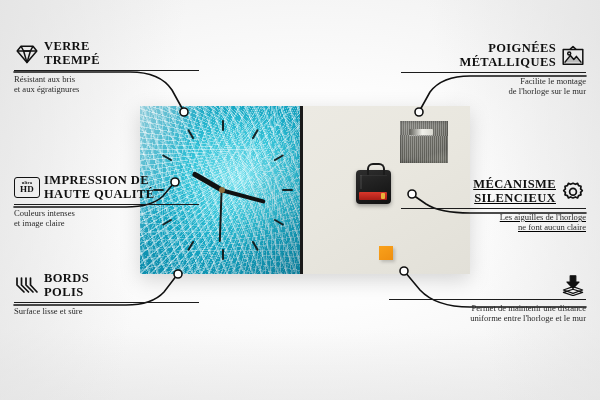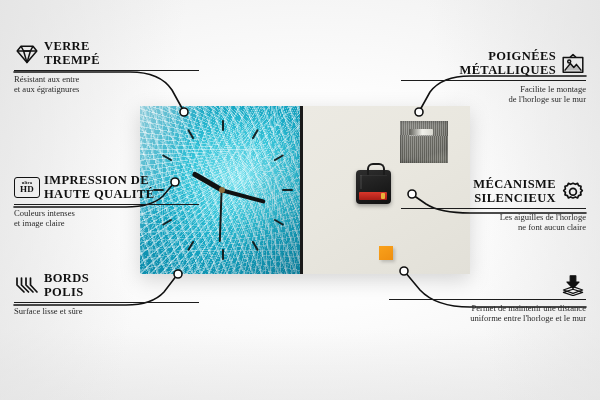--- a/index.html
+++ b/index.html
@@ -216,21 +216,21 @@
               <path d="M7,3.2 L9.6,8 L13,19.6"></path>
             <path d="M19,3.2 L16.4,8 L13,19.6"></path>
               <path d="M9.6,8 L16.4,8"></path>
           </g>
         </svg>
       </span>
       <span class="co-title">VERRE
 TREMPÉ</span>
     </div>
     <div class="co-rule"></div>
-    <div class="co-sub">Résistant aux entre
+    <div class="co-sub">Résistant aux bris
 et aux égratignures</div>
   </div>
 
   <div class="callout left" style="left:14px;top:272px;">
     <div class="co-head">
       <span class="co-icon">
         <svg viewBox="0 0 26 22">
           <g stroke="#111" stroke-width="1.7" stroke-linecap="round" fill="none">
             <path d="M3,3 L3,10 L10,17"></path>
             <path d="M7.5,3 L7.5,10 L14.5,17"></path>
@@ -253,42 +253,42 @@
         <span class="h">HD</span>
       </span>
       <span class="co-title">IMPRESSION DE
 HAUTE QUALITÉ</span>
     </div>
     <div class="co-rule"></div>
     <div class="co-sub">Couleurs intenses
 et image claire</div>
   </div>
 
-  <div class="callout right" style="left:401px;top:42px;margin-top:8px;">
+  <div class="callout right" style="left:401px;top:42px;">
     <div class="co-head">
       <span class="co-title">POIGNÉES
 MÉTALLIQUES</span>
       <span class="co-icon">
         <svg viewBox="0 0 26 22">
           <g fill="none" stroke="#111" stroke-width="1.5" stroke-linejoin="round">
             <path d="M10,4.2 L13,1.6 L16,4.2"></path>
             <rect x="3.2" y="4.6" width="19.6" height="14.6"></rect>
             <path d="M4.6,17.6 L10.4,10.4 L13.8,14.4 L16.4,11.4 L21.4,17.6 Z" fill="#111" stroke="none" opacity=".22"></path>
             <path d="M4.6,17.6 L10.4,10.4 L13.8,14.4 L16.4,11.4 L21.4,17.6"></path>
             <circle cx="9.2" cy="8.6" r="1.5"></circle>
           </g>
         </svg>
       </span>
     </div>
     <div class="co-rule"></div>
     <div class="co-sub">Facilite le montage
 de l'horloge sur le mur</div>
   </div>
 
-  <div class="callout right" style="left:401px;top:178px;">
+  <div class="callout right" style="left:401px;top:178px;text-decoration:underline;">
     <div class="co-head">
       <span class="co-title">MÉCANISME
 SILENCIEUX</span>
       <span class="co-icon">
         <svg viewBox="0 0 26 22">
           <g fill="none" stroke="#111" stroke-width="1.7" stroke-linejoin="round">
             <path d="M13,2.2 l2.4,1.1 2.2,-1.0 1.0,2.3 2.4,0.7 -0.4,2.5 1.7,1.8 -1.7,1.8 0.4,2.5 -2.4,0.7 -1.0,2.3 -2.2,-1.0 -2.4,1.1 -2.4,-1.1 -2.2,1.0 -1.0,-2.3 -2.4,-0.7 0.4,-2.5 -1.7,-1.8 1.7,-1.8 -0.4,-2.5 2.4,-0.7 1.0,-2.3 2.2,1.0 Z"></path>
             <circle cx="13" cy="10.7" r="3.4"></circle>
           </g>
         </svg>

